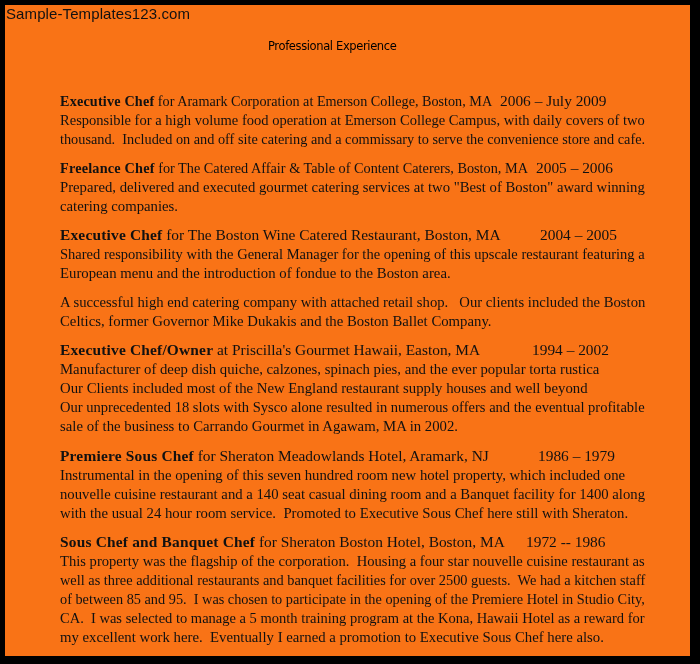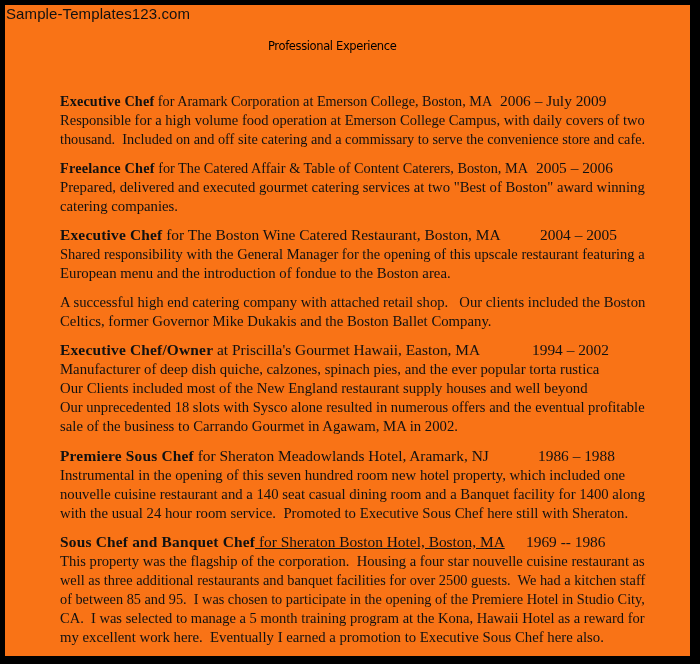--- a/index.html
+++ b/index.html
@@ -59,27 +59,27 @@
         <div class="line" style="white-space: pre; transform: scaleX(0.959016); transform-origin: left top;">Celtics, former Governor Mike Dukakis and the Boston Ballet Company.</div>
       </div>
       <div class="entry e4">
         <div class="head"><span class="role">Executive Chef/Owner</span><span class="employer" style="white-space: pre;"> at Priscilla's Gourmet Hawaii, Easton, MA</span><span class="dates" style="left: 472px;">1994 – 2002</span></div>
         <div class="line" style="white-space: pre; transform: scaleX(0.959016); transform-origin: left top;">Manufacturer of deep dish quiche, calzones, spinach pies, and the ever popular torta rustica</div>
         <div class="line" style="white-space: pre; transform: scaleX(0.959016); transform-origin: left top;">Our Clients included most of the New England restaurant supply houses and well beyond</div>
         <div class="line" style="white-space: pre; transform: scaleX(0.945073); transform-origin: left top;">Our unprecedented 18 slots with Sysco alone resulted in numerous offers and the eventual profitable</div>
         <div class="line" style="white-space: pre; transform: scaleX(0.959016); transform-origin: left top;">sale of the business to Carrando Gourmet in Agawam, MA in 2002.</div>
       </div>
       <div class="entry e5">
-        <div class="head"><span class="role">Premiere Sous Chef</span><span class="employer" style="white-space: pre;"> for Sheraton Meadowlands Hotel, Aramark, NJ</span><span class="dates" style="left: 478px;">1986 – 1988</span></div>
+        <div class="head"><span class="role">Premiere Sous Chef</span><span class="employer" style="white-space: pre;"> for Sheraton Meadowlands Hotel, Aramark, NJ</span><span class="dates" style="left: 478px;">1986 – 1979</span></div>
         <div class="line" style="white-space: pre; transform: scaleX(0.959016); transform-origin: left top;">Instrumental in the opening of this seven hundred room new hotel property, which included one</div>
         <div class="line" style="white-space: pre; transform: scaleX(0.955882); transform-origin: left top;">nouvelle cuisine restaurant and a 140 seat casual dining room and a Banquet facility for 1400 along</div>
         <div class="line" style="white-space: pre; transform: scaleX(0.959016); transform-origin: left top;">with the usual 24 hour room service.  Promoted to Executive Sous Chef here still with Sheraton.</div>
       </div>
       <div class="entry e6">
-        <div class="head"><span class="role">Sous Chef and Banquet Chef</span><span class="employer" style="white-space: pre; text-decoration: underline;"> for Sheraton Boston Hotel, Boston, MA</span><span class="dates" style="left: 466px;">1969 -- 1986</span></div>
+        <div class="head"><span class="role">Sous Chef and Banquet Chef</span><span class="employer" style="white-space: pre;"> for Sheraton Boston Hotel, Boston, MA</span><span class="dates" style="left: 466px;">1972 -- 1986</span></div>
         <div class="line" style="white-space: pre; transform: scaleX(0.948136); transform-origin: left top;">This property was the flagship of the corporation.  Housing a four star nouvelle cuisine restaurant as</div>
         <div class="line" style="white-space: pre; transform: scaleX(0.933014); transform-origin: left top;">well as three additional restaurants and banquet facilities for over 2500 guests.  We had a kitchen staff</div>
         <div class="line" style="white-space: pre; transform: scaleX(0.928571); transform-origin: left top;">of between 85 and 95.  I was chosen to participate in the opening of the Premiere Hotel in Studio City,</div>
         <div class="line" style="white-space: pre; transform: scaleX(0.942029); transform-origin: left top;">CA.  I was selected to manage a 5 month training program at the Kona, Hawaii Hotel as a reward for</div>
         <div class="line" style="white-space: pre; transform: scaleX(0.959016); transform-origin: left top;">my excellent work here.  Eventually I earned a promotion to Executive Sous Chef here also.</div>
       </div>
     </div>
 </div>
 
 </body></html>

